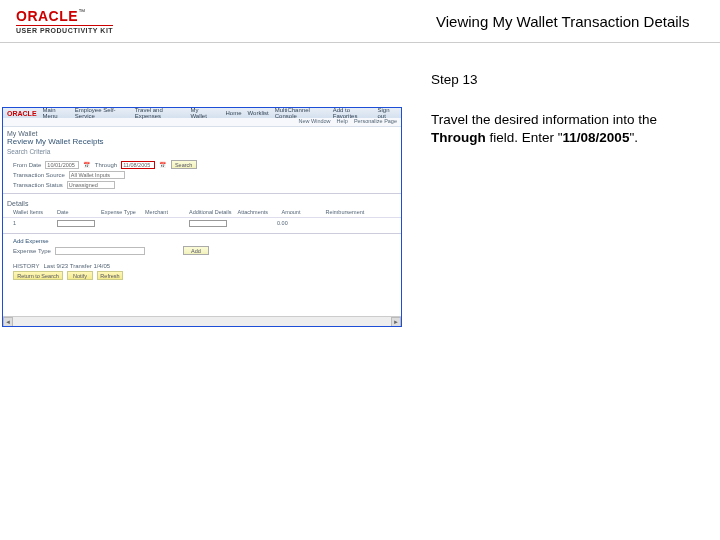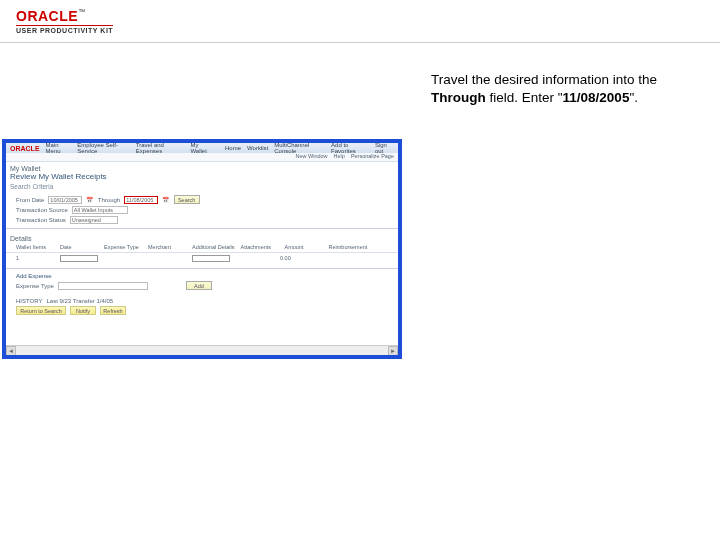--- a/index.html
+++ b/index.html
@@ -60,23 +60,23 @@
     padding: 24px 20px 0 16px;
     font-size: 13.5px;
     line-height: 1.35;
   }
   .step-label { margin-bottom: 22px; }
 
   
   .ss {
     width: 400px;
     height: 220px;
-    margin-top: 92px;
+    margin-top: 60px;
     margin-left: 2px;
-    border: 4px solid #1d4ed8;
+    border: 1px solid #1d4ed8;
     background: #fff;
     font-size: 6px;
     color: #666;
     position: relative;
     overflow: hidden;
   }
   .ss-menubar {
     height: 10px;
     background: linear-gradient(#e8eef6,#d5e1ef);
     display:flex; align-items:center; gap:6px;
@@ -120,20 +120,21 @@
 </head>
 <body>
 
 <div class="header">
   <div class="logo-block">
     <div>
       <span class="oracle-logo">ORACLE</span><span class="tm">™</span>
     </div>
     <div class="upk">USER PRODUCTIVITY KIT</div>
   </div>
+  <div class="header-title">Viewing My Wallet Transaction Details</div>
 </div>
 
 <div class="body">
 
   <div class="screenshot-col">
     <div class="ss">
 
       <div class="ss-menubar">
         <span class="ss-brand">ORACLE</span>
         <span class="ss-menuitem2">Main Menu</span>
@@ -223,18 +224,19 @@
 
       <div class="ss-scroll">
         <span class="ss-scroll-arrow">◄</span>
         <span style="flex:1"></span>
         <span class="ss-scroll-arrow">►</span>
       </div>
     </div>
   </div>
 
   <div class="instructions-col">
+    <div class="step-label">Step 13</div>
     <div>
       <span>Travel the desired information into the </span><b>Through</b><span> field. Enter "</span><b>11/08/2005</b><span>".</span>
     </div>
   </div>
 
 </div>
 
 </body></html>

